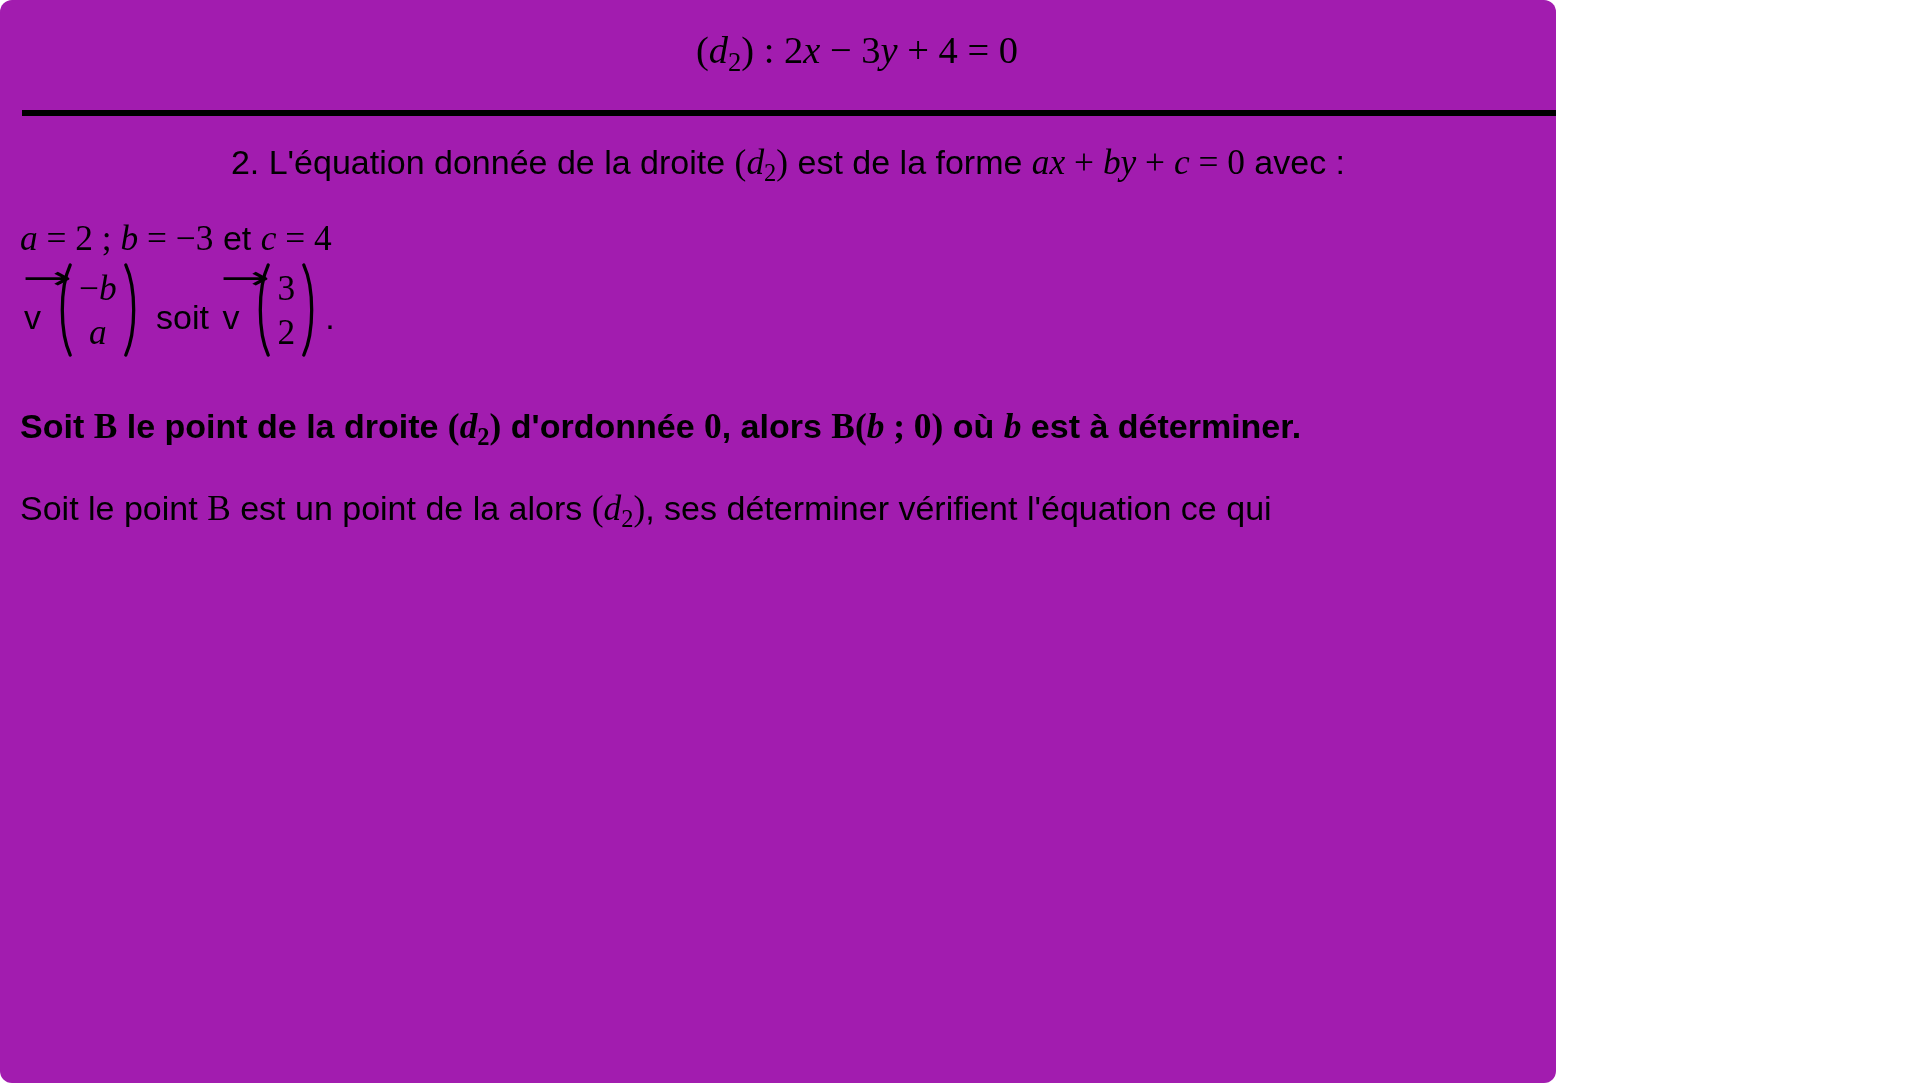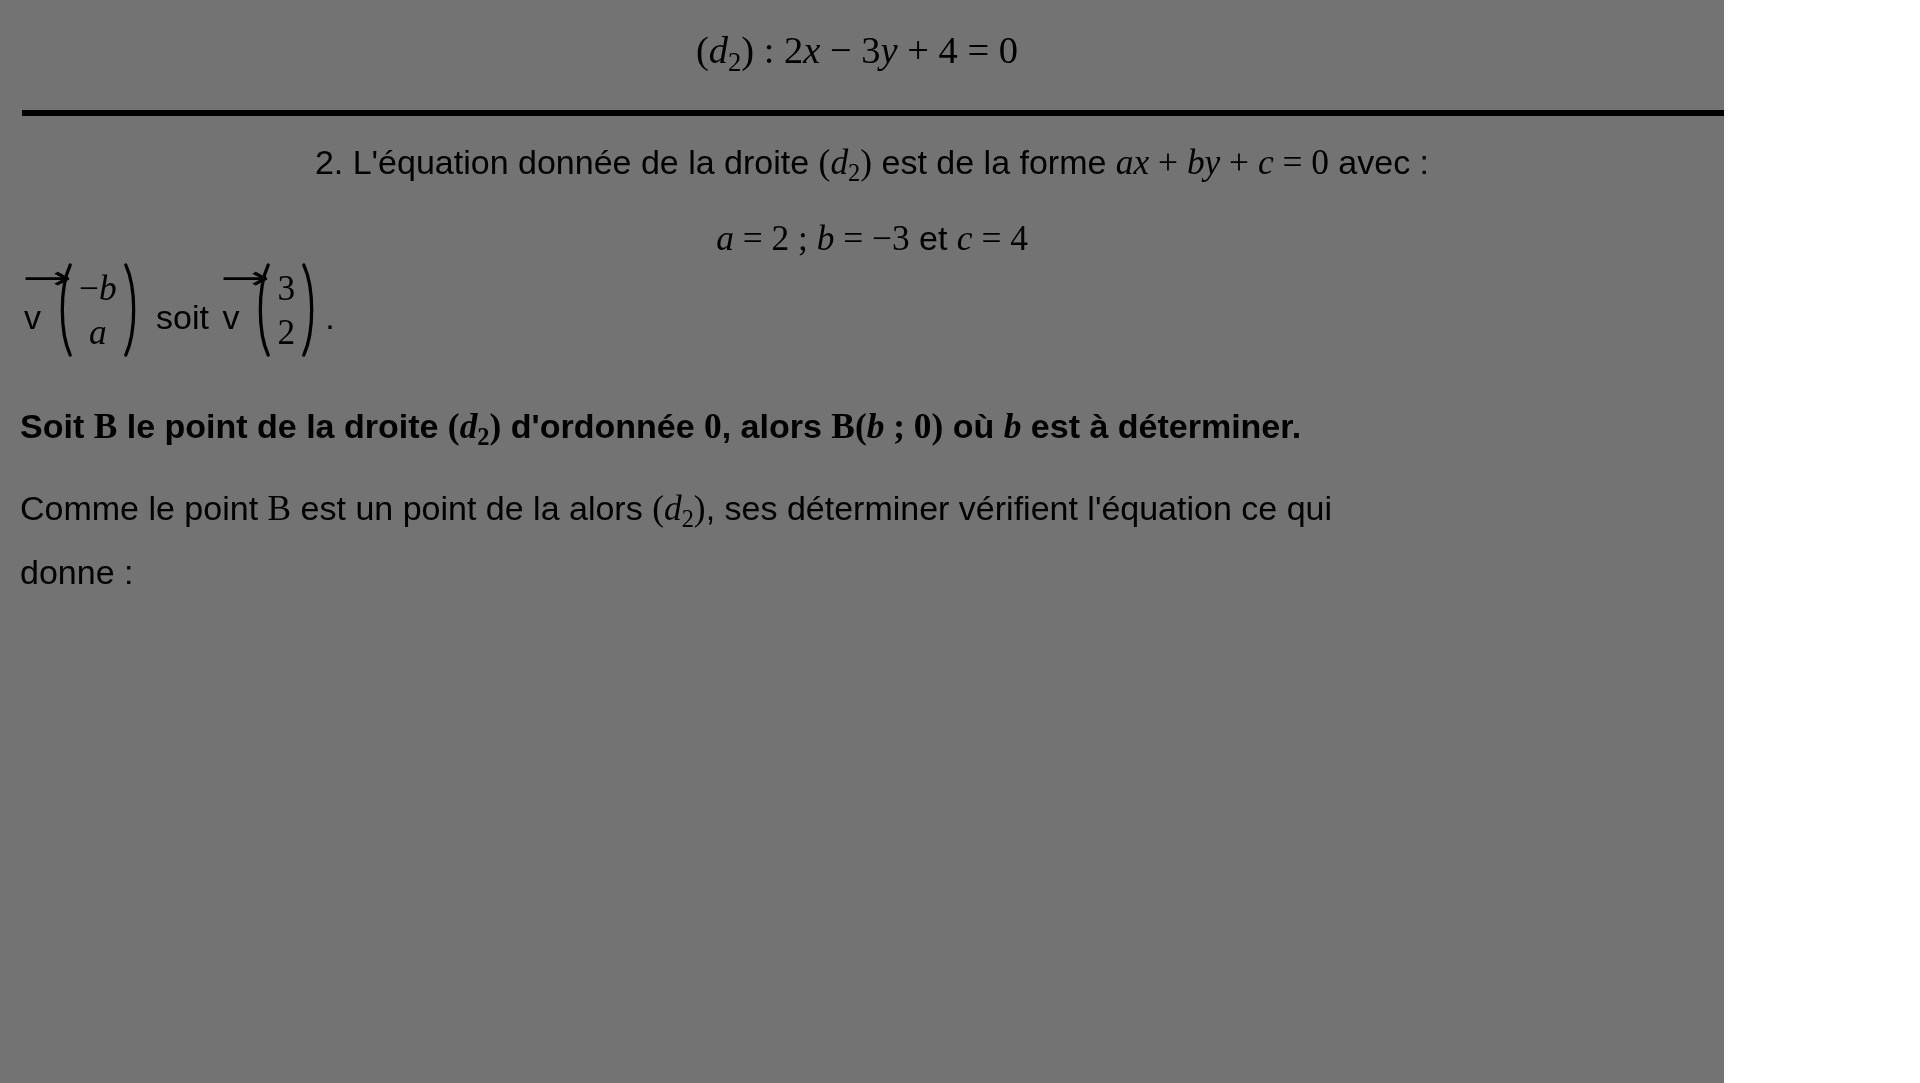--- a/index.html
+++ b/index.html
@@ -1,34 +1,35 @@
 <!DOCTYPE html>
 <html><head>
 <meta charset="utf-8">
 <style>
   html,body { margin:0; padding:0; background:#ffffff; }
   .page {
-    position:relative; width:1724px; height:1083px;
-    background:#737373; color:#000000; overflow:hidden;
+    position:relative; width:1556px; height:1083px;
+    background:#a21caf; color:#000000; overflow:hidden;
     font-family:"Liberation Sans", sans-serif;
     font-size:34px;
+    border-radius:12px;
   }
   
   .eqline {
     padding-top:20px; margin-left:20px; width:1674px;
     text-align:center; font-size:37px; line-height:56px;
     white-space:nowrap;
   }
   
   .rule { width:1873px; height:6px; margin:26px 0 0 22px; background:#000000; }
 
   .content { margin-left:20px; }
   .line { line-height:60px; white-space:nowrap; }
   .l-p1a   { margin-top:16px;text-align:center; }
-  .l-p1b   { margin-top:12px;text-align:center; }
+  .l-p1b   { margin-top:12px; }
   .l-vec   { margin-top:4px; }
   .l-soit  { margin-top:28px;font-weight:bold; }
   .l-comme1{ margin-top:18px; }
   .l-comme2{ margin-top:0; }
 
   
   .tx  { font-family:"Liberation Sans", sans-serif; }
   .mi  { font-family:"Liberation Serif", serif; font-style:italic; font-size:104%; }
   .mr  { font-family:"Liberation Serif", serif; font-size:104%; }
   .sub { font-family:"Liberation Serif", serif; font-size:72%; position:relative; top:0.30em; }
@@ -82,16 +83,15 @@
           </svg>
           <span class="col">
             <span class="row"><span class="mr">3</span></span>
             <span class="row"><span class="mr">2</span></span>
           </span>
           <svg viewBox="0 0 20 100" class="paren">
             <path d="M3.5 3 C14.5 27 14.5 73 3.5 97" fill="none" stroke="#000000" stroke-width="3.4" stroke-linecap="round"></path>
           </svg>
         </span><span class="tx">.</span></div>
     <div class="line l-soit"><span class="tx">Soit </span><span class="mr">B</span><span class="tx"> le point de la droite </span><span class="mr">(</span><span class="mi">d</span><span class="sub">2</span><span class="mr">)</span><span class="tx"> d'ordonnée </span><span class="mr">0</span><span class="tx">, alors </span><span class="mr">B</span><span class="mr">(</span><span class="mi">b</span><span class="mr"> ; 0)</span><span class="tx"> où </span><span class="mi">b</span><span class="tx"> est à déterminer.</span></div>
-    <div class="line l-comme1"><span class="tx">Comme le point </span><span class="mr">B</span><span class="tx"> est un point de la alors </span><span class="mr">(</span><span class="mi">d</span><span class="sub">2</span><span class="mr">)</span><span class="tx">, ses déterminer vérifient l'équation ce qui</span></div>
-    <div class="line l-comme2"><span class="tx">donne :</span></div>
+    <div class="line l-comme1"><span class="tx">Soit le point </span><span class="mr">B</span><span class="tx"> est un point de la alors </span><span class="mr">(</span><span class="mi">d</span><span class="sub">2</span><span class="mr">)</span><span class="tx">, ses déterminer vérifient l'équation ce qui</span></div>
   </div>
 </div>
 
 </body></html>

